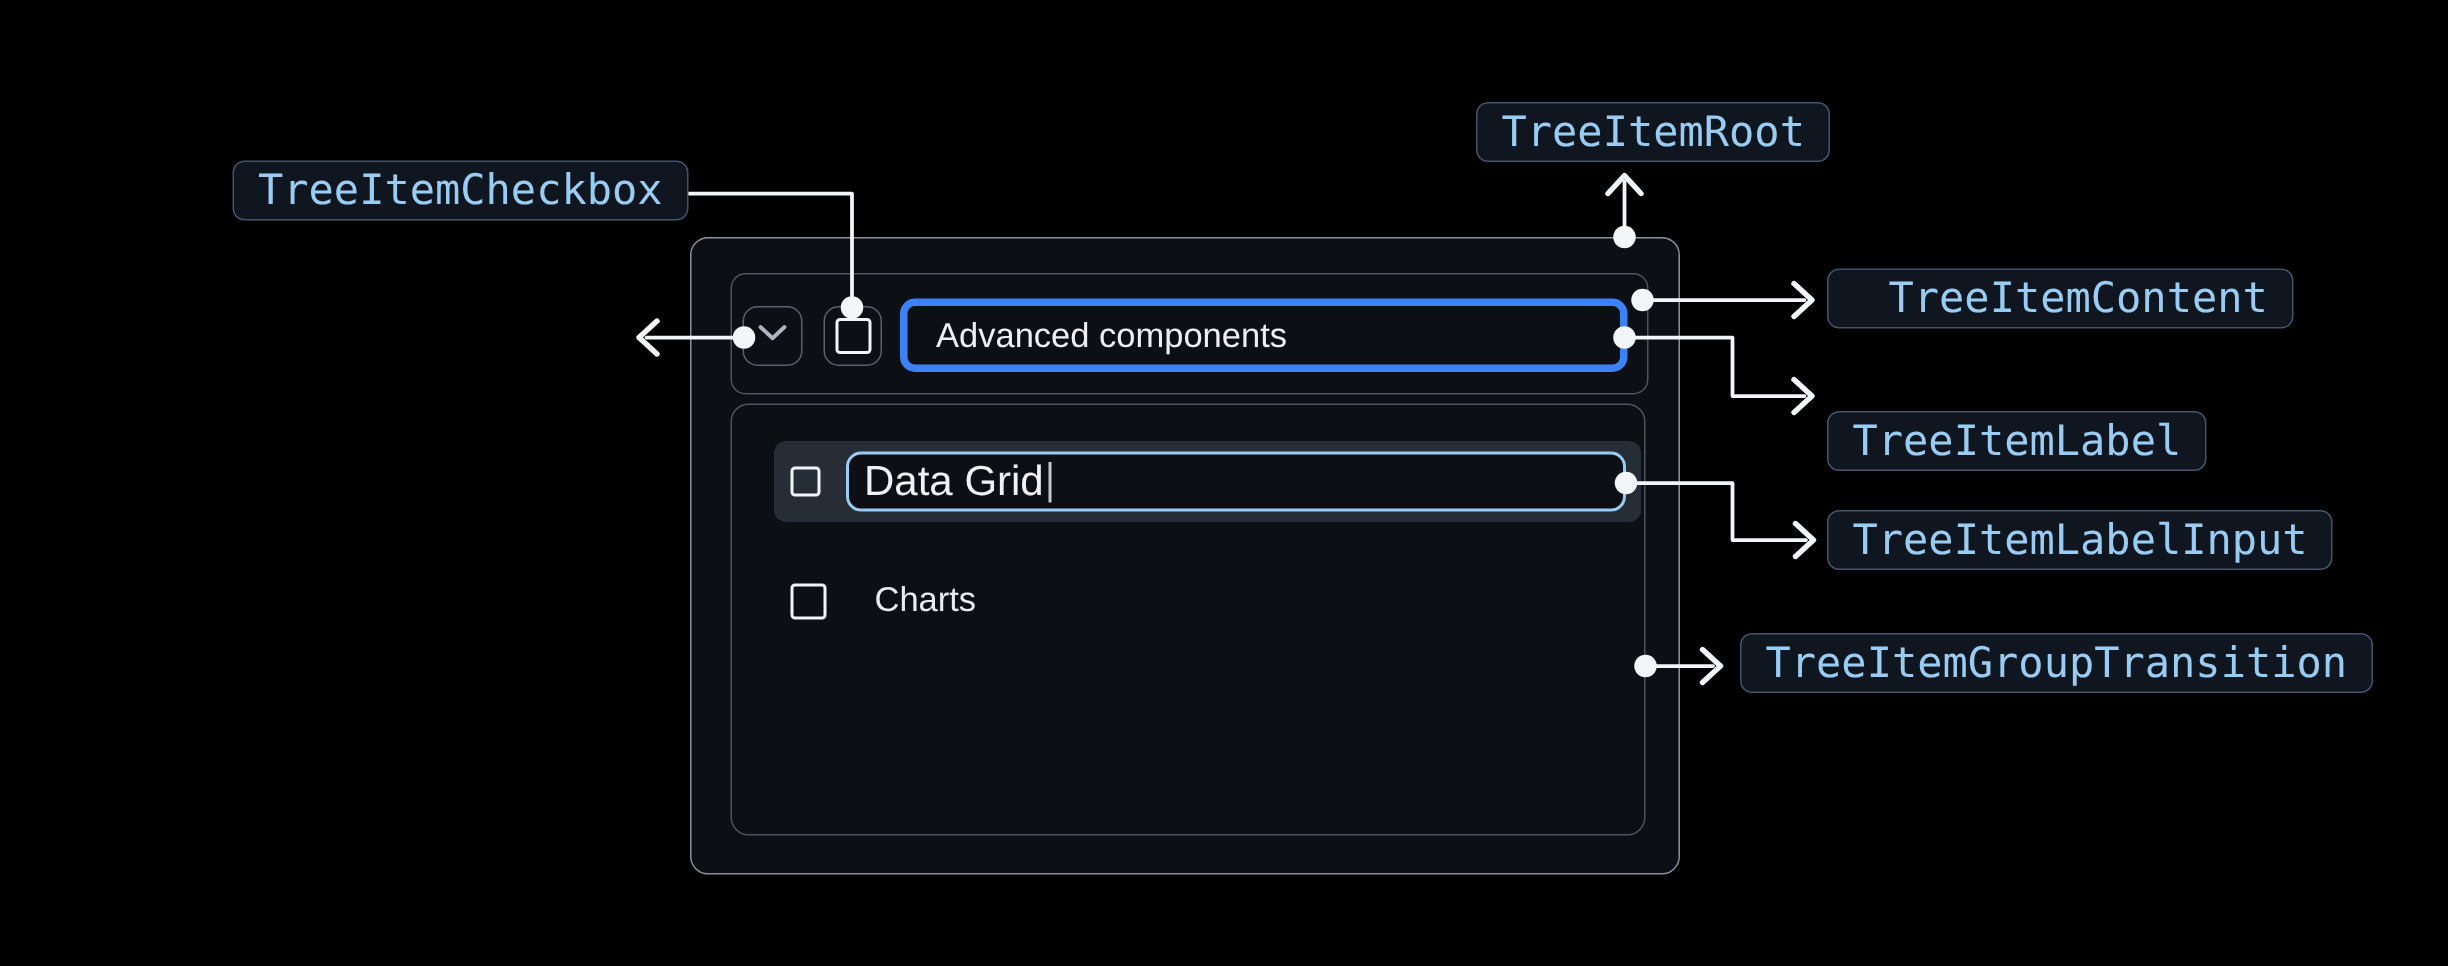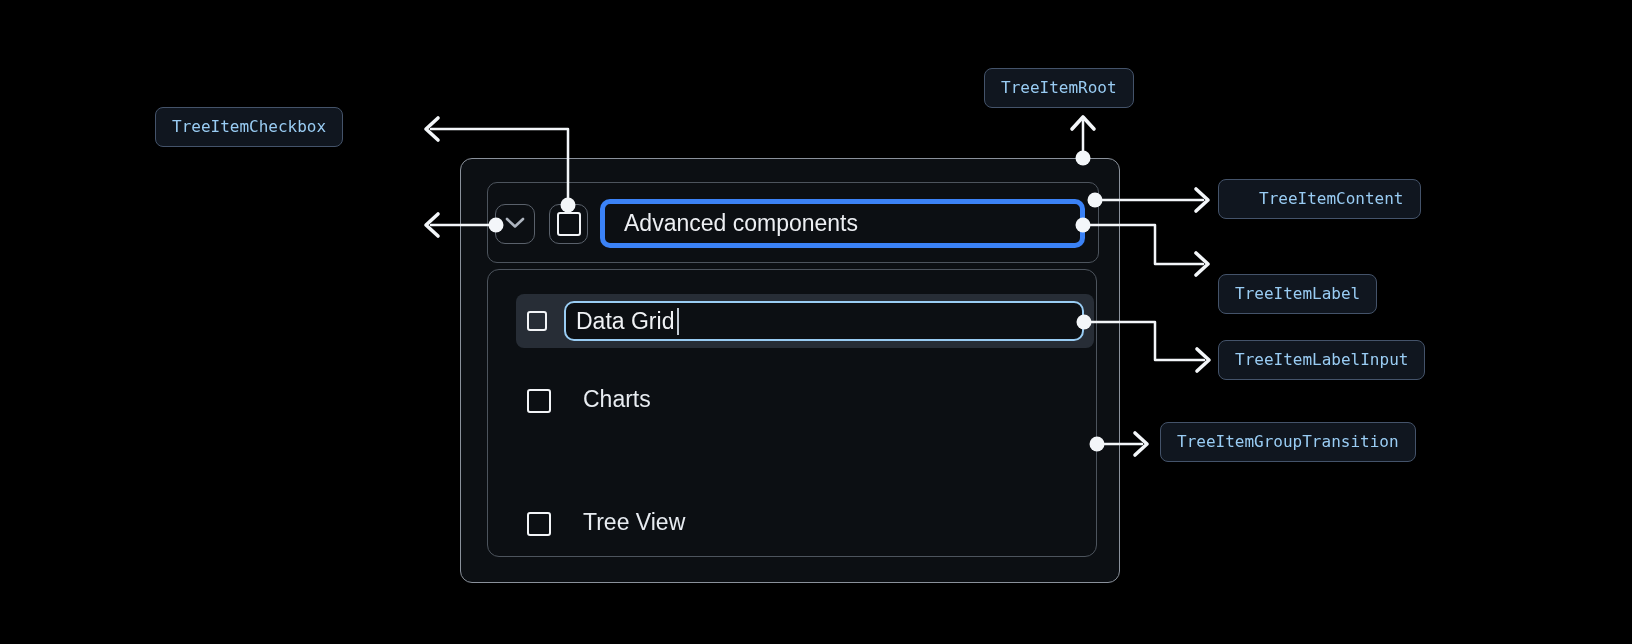--- a/index.html
+++ b/index.html
@@ -46,35 +46,35 @@
     background:#272D36;border-radius:8px;
   }
   .row-cb{
     width:20px;height:20px;border:2.5px solid #F2F4F7;border-radius:3px;flex:none;
   }
   .edit-row-cb{left:527px;top:311px;}
   .label-input{
     left:564px;top:301px;width:520px;height:40px;
     border:2px solid #99CCF3;border-radius:10px;background:#0C0F13;
     display:flex;align-items:center;padding-left:10px;
-    color:#F0F2F5;font-size:23px;
+    color:#F0F2F5;font-size:28px;
   }
   .caret{display:inline-block;width:2px;height:27px;background:#C2C9D2;margin-left:3px;}
   .tree-row{
     left:527px;height:60px;width:540px;
     display:flex;align-items:flex-end;gap:32px;
     color:#E8ECF1;font-size:23px;
   }
   .row-charts{top:353px;}
   .row-datepickers{top:415px;}
   .row-treeview{top:476px;}
   
   .chip{
     position:absolute;box-sizing:border-box;
-    font-family:"DejaVu Sans Mono",monospace;font-size:16px;line-height:28px;
+    font-family:"DejaVu Sans Mono",monospace;font-size:28px;line-height:28px;
     color:#99CCF3;background:#10161F;border:1.5px solid #44536A;border-radius:8px;
     padding:5px 16px;white-space:nowrap;z-index:6;
   }
   .chip-checkbox{left:155px;top:107px;}
   .chip-iconcontainer{left:81px;top:205px;}
   .chip-root{left:984px;top:68px;}
   .chip-content{left:1218px;top:179px;padding-left:40px;}
   .chip-label{left:1218px;top:243px;margin-top:31px;}
   .chip-labelinput{left:1218px;top:340px;}
   .chip-grouptransition{left:1160px;top:422px;}
@@ -112,24 +112,20 @@
   <span class="abs row-cb edit-row-cb"></span>
   <div class="abs label-input">
     <span>Data Grid</span>
     <span class="caret"></span>
   </div>
 
   <div class="abs tree-row row-charts">
     <span class="row-cb"></span>
     <span>Charts</span>
   </div>
-  <div class="abs tree-row row-treeview">
-    <span class="row-cb"></span>
-    <span>Tree View</span>
-  </div>
 
   <svg class="wires" viewBox="0 0 1632 644">
     <g stroke="#F3F6F9" stroke-width="2.5" fill="none" stroke-linecap="round" stroke-linejoin="round">
 
       <path d="M568 205 V129 H431"></path>
 
       <path d="M496 225 H431"></path>
 
       <path d="M1083 157 V121"></path>
 

